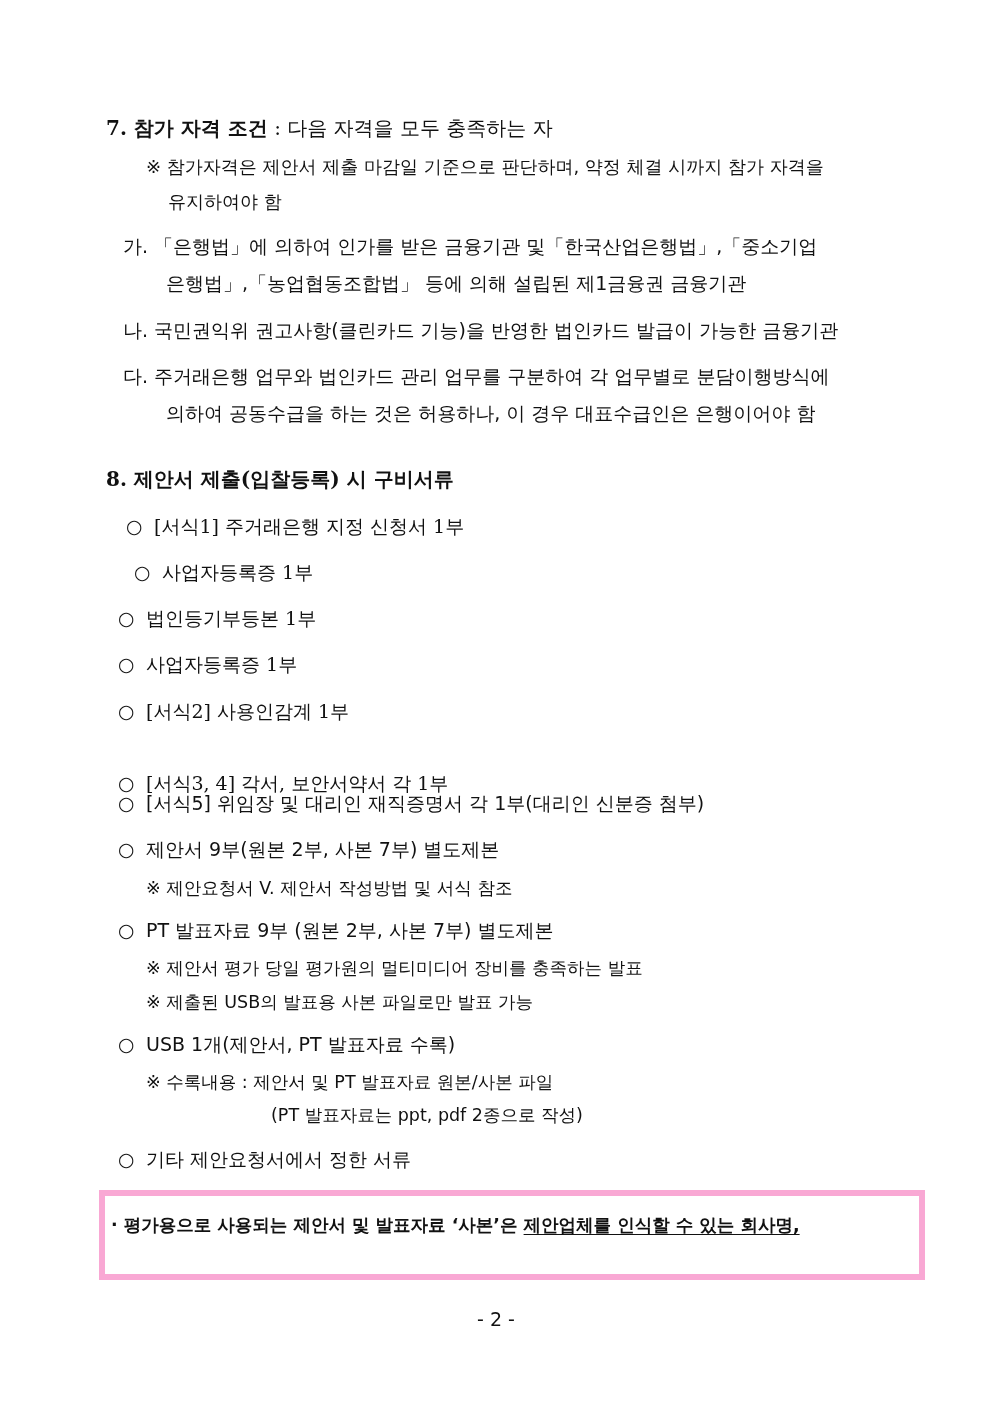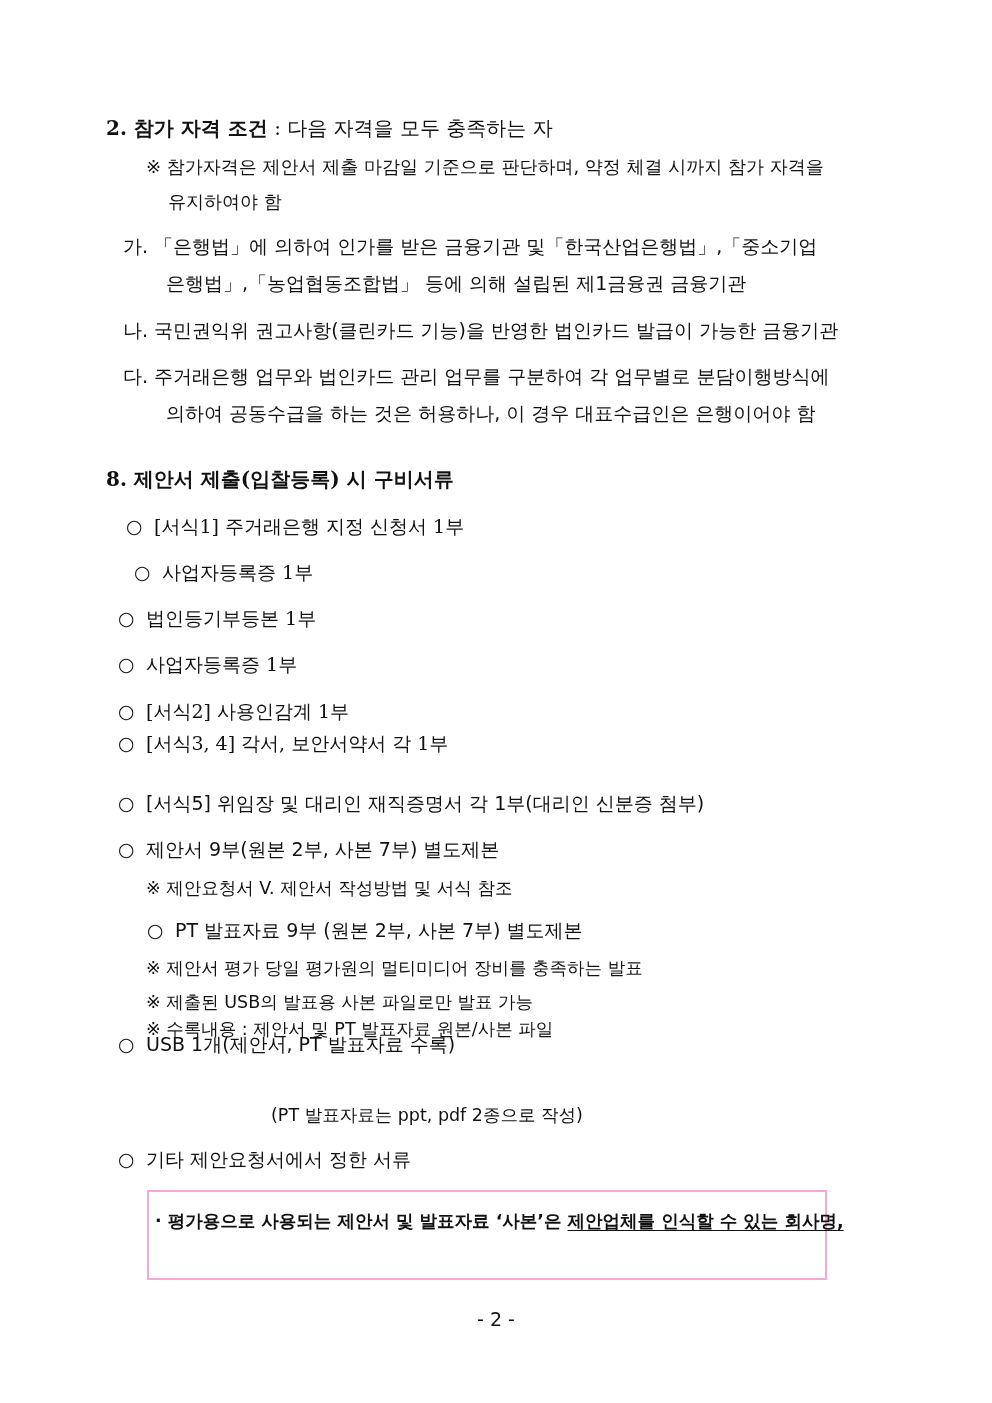--- a/index.html
+++ b/index.html
@@ -5,60 +5,60 @@
   html, body { margin:0; padding:0; background:#ffffff; }
   body { width:992px; height:1403px; position:relative; overflow:hidden;
          font-family:"DejaVu Sans", "Liberation Sans", sans-serif; color:#111; }
   .line { position:absolute; white-space:nowrap; font-size:19px; line-height:24px; }
   .serif { font-family:"DejaVu Serif", "Liberation Serif", serif; }
   .h { font-weight:bold; font-size:20px; }
   .h .h-rest { font-weight:normal; }
   .note { font-size:18px; }
   .small { font-size:17.5px; }
   .bullet { display:inline-block; width:28px; }
-  .notebox { position:absolute; left:99px; top:1190px; width:680px; height:90px;
-             border:2px solid #f9a8d4; box-sizing:border-box;margin-left:48px; }
+  .notebox { position:absolute; left:99px; top:1190px; width:826px; height:90px;
+             border:6px solid #f9a8d4; box-sizing:border-box; }
   .notebox .nl { position:absolute; white-space:nowrap; font-size:17.5px; font-weight:bold; line-height:24px; }
   .u { text-decoration:underline; text-underline-offset:3px; }
   .pageno { position:absolute; left:0; width:992px; top:1308px; text-align:center; font-size:19px; }
 </style>
 </head>
 <body>
 
-<div class="line serif h" style="left:106px; top:116px;"><span>2. 참가 자격 조건</span><span class="h-rest"> : 다음 자격을 모두 충족하는 자</span></div>
+<div class="line serif h" style="left:106px; top:116px;"><span>7. 참가 자격 조건</span><span class="h-rest"> : 다음 자격을 모두 충족하는 자</span></div>
 <div class="line note" style="left:146px; top:155px;">※ 참가자격은 제안서 제출 마감일 기준으로 판단하며, 약정 체결 시까지 참가 자격을</div>
 <div class="line note" style="left:168px; top:190px;">유지하여야 함</div>
 
 <div class="line" style="left:123px; top:234px;"><span>가.</span> <span>「은행법」에 의하여 인가를 받은 금융기관 및「한국산업은행법」,「중소기업</span></div>
 <div class="line" style="left:166px; top:271px;">은행법」,「농업협동조합법」 등에 의해 설립된 제1금융권 금융기관</div>
 
 <div class="line" style="left:123px; top:318px;"><span>나.</span> <span>국민권익위 권고사항(클린카드 기능)을 반영한 법인카드 발급이 가능한 금융기관</span></div>
 
 <div class="line" style="left:123px; top:364px;"><span>다.</span> <span>주거래은행 업무와 법인카드 관리 업무를 구분하여 각 업무별로 분담이행방식에</span></div>
 <div class="line" style="left:166px; top:401px;">의하여 공동수급을 하는 것은 허용하나, 이 경우 대표수급인은 은행이어야 함</div>
 
 <div class="line serif h" style="left:106px; top:467px;">8. 제안서 제출(입찰등록) 시 구비서류</div>
 
 <div class="line serif" style="left:118px; top:514px;margin-left:8px;"><span class="bullet">○</span><span>[서식1] 주거래은행 지정 신청서 1부</span></div>
 <div class="line serif" style="left:134px; top:560px;"><span class="bullet">○</span><span>사업자등록증 1부</span></div>
 <div class="line serif" style="left:118px; top:606px;"><span class="bullet">○</span><span>법인등기부등본 1부</span></div>
 <div class="line serif" style="left:118px; top:652px;"><span class="bullet">○</span><span>사업자등록증 1부</span></div>
 <div class="line serif" style="left:118px; top:699px;"><span class="bullet">○</span><span>[서식2] 사용인감계 1부</span></div>
-<div class="line serif" style="left:118px; top:731px;"><span class="bullet">○</span><span>[서식3, 4] 각서, 보안서약서 각 1부</span></div>
+<div class="line serif" style="left:118px; top:771px;"><span class="bullet">○</span><span>[서식3, 4] 각서, 보안서약서 각 1부</span></div>
 <div class="line" style="left:118px; top:791px;"><span class="bullet">○</span><span>[서식5] 위임장 및 대리인 재직증명서 각 1부(대리인 신분증 첨부)</span></div>
 
 <div class="line" style="left:118px; top:837px;"><span class="bullet">○</span><span>제안서 9부(원본 2부, 사본 7부) 별도제본</span></div>
 <div class="line small" style="left:146px; top:876px;">※ 제안요청서 V. 제안서 작성방법 및 서식 참조</div>
 
-<div class="line" style="left:118px; top:918px;margin-left:29px;"><span class="bullet">○</span><span>PT 발표자료 9부 (원본 2부, 사본 7부) 별도제본</span></div>
+<div class="line" style="left:118px; top:918px;"><span class="bullet">○</span><span>PT 발표자료 9부 (원본 2부, 사본 7부) 별도제본</span></div>
 <div class="line small" style="left:146px; top:956px;">※ 제안서 평가 당일 평가원의 멀티미디어 장비를 충족하는 발표</div>
 <div class="line small" style="left:146px; top:990px;">※ 제출된 USB의 발표용 사본 파일로만 발표 가능</div>
 
 <div class="line" style="left:118px; top:1032px;"><span class="bullet">○</span><span>USB 1개(제안서, PT 발표자료 수록)</span></div>
-<div class="line small" style="left:146px; top:1017px;">※ 수록내용 : 제안서 및 PT 발표자료 원본/사본 파일</div>
+<div class="line small" style="left:146px; top:1070px;">※ 수록내용 : 제안서 및 PT 발표자료 원본/사본 파일</div>
 <div class="line small" style="left:271px; top:1103px;">(PT 발표자료는 ppt, pdf 2종으로 작성)</div>
 
 <div class="line" style="left:118px; top:1147px;"><span class="bullet">○</span><span>기타 제안요청서에서 정한 서류</span></div>
 
 <div class="notebox">
   <div class="nl" style="left:6px; top:17px;"><span>· 평가용으로 사용되는 제안서 및 발표자료 ‘사본’은 </span><span class="u">제안업체를 인식할 수 있는 회사명,</span></div>
 </div>
 
 <div class="pageno">- 2 -</div>
 

